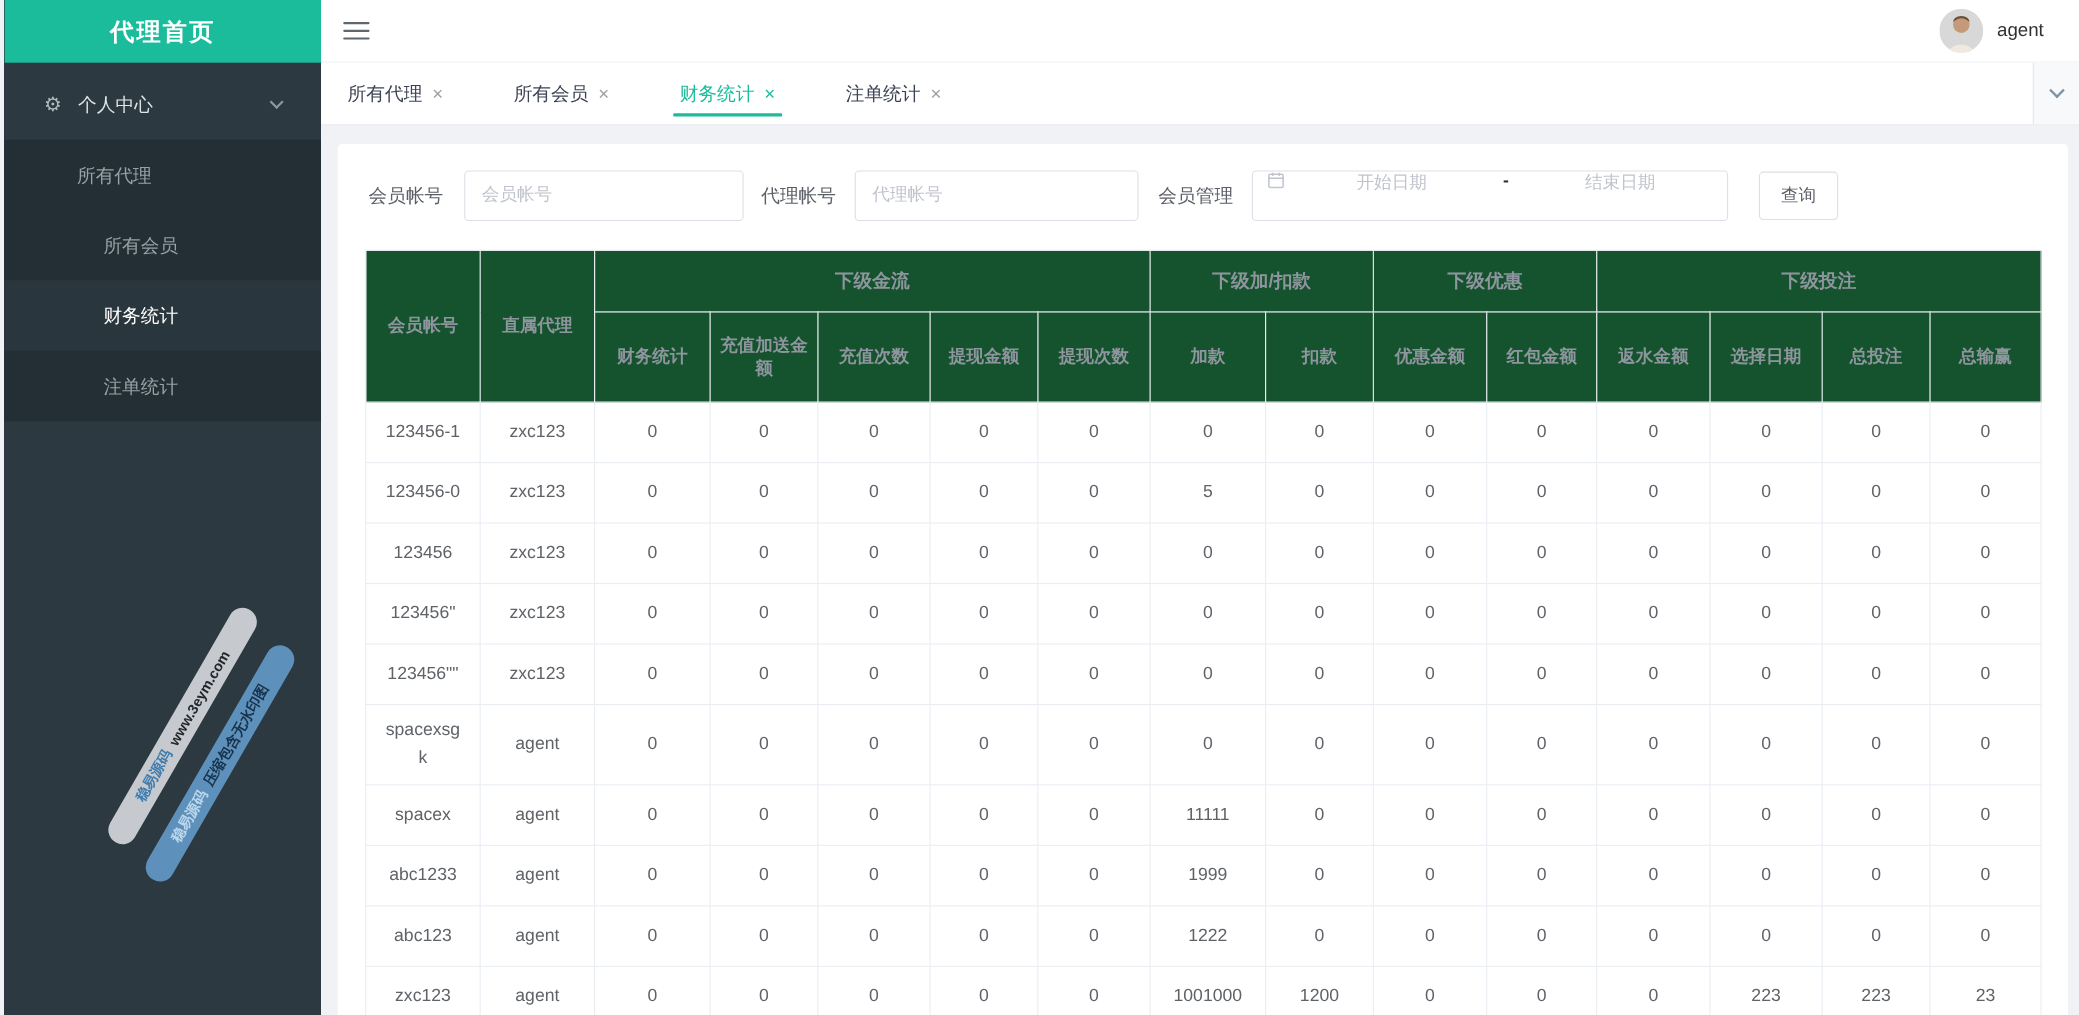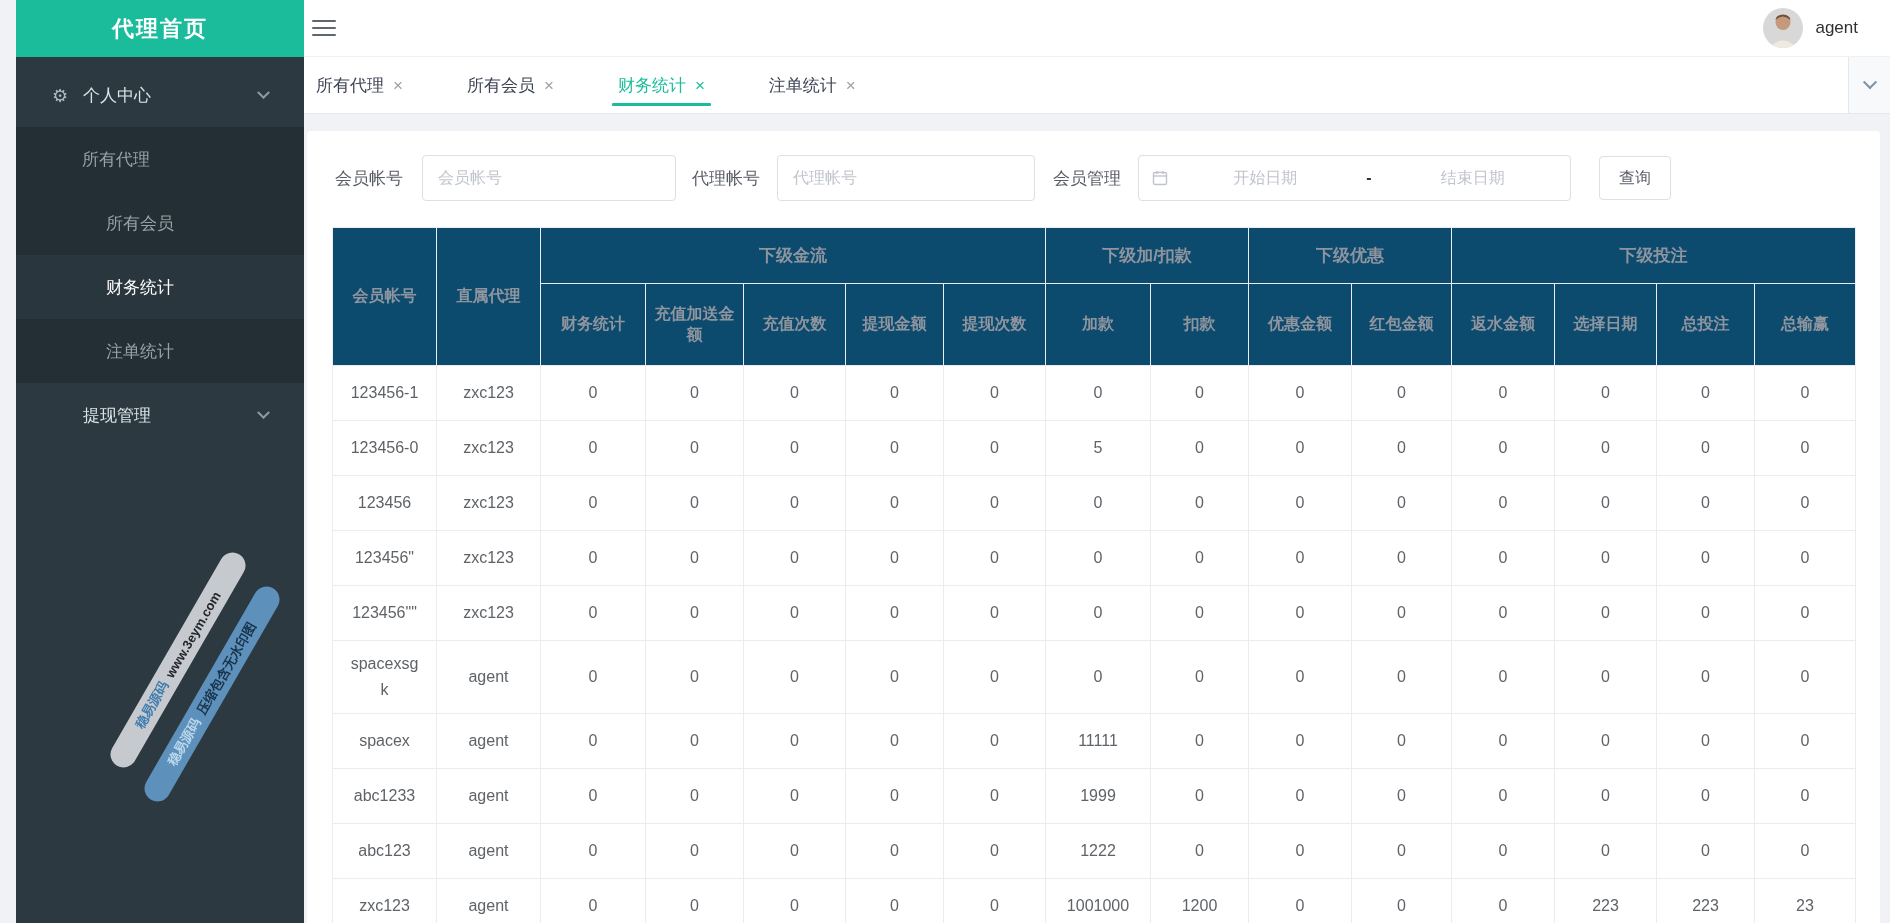--- a/index.html
+++ b/index.html
@@ -1,20 +1,20 @@
 <!DOCTYPE html>
 <html><head>
 <meta charset="utf-8">
 <style>
   * { margin:0; padding:0; box-sizing:border-box; }
   html,body { width:1890px; height:923px; overflow:hidden;
     font-family:"Liberation Sans","DejaVu Sans",sans-serif; background:#f0f2f5; }
 
   
-  .sidebar { position:fixed; left:16px; top:0; width:288px; height:923px;
+  .sidebar { position:fixed; left:4px; top:0; width:288px; height:923px;
     background:#2c3940; z-index:10; overflow:hidden; }
   .logo { height:57px; background:#1abc9c; color:#fff; display:flex;
     align-items:center; justify-content:center; font-size:22px; font-weight:bold;
     letter-spacing:2px; }
   .menu { padding-top:6px; }
   .menu-item { height:64px; display:flex; align-items:center; position:relative;
     font-size:17px; color:#97a2a6; cursor:pointer; }
   .menu-item.parent { background:#2c3940; color:#dce4e7; padding-left:67px; }
   .menu-item.child  { background:#232e35; padding-left:66px; }
   .menu-item.child.indent2 { padding-left:90px; }
@@ -71,32 +71,32 @@
   .filters { display:flex; align-items:center; margin:0 0 26px 3px;
     font-size:17px; color:#5a5e66; }
   .flabel { flex:0 0 auto; }
   .finput { height:46px; border:1px solid #dcdfe6; border-radius:4px;
     font-size:16px; color:#5a5e66; padding:0 15px; outline:none;
     font-family:"Liberation Sans","DejaVu Sans",sans-serif; }
   .finput::placeholder { color:#c0c4cc; }
   .in-member { width:254px; margin:0 16px 0 19px; }
   .in-agent  { width:258px; margin:0 18px 0 17px; }
   .daterange { width:433px; height:46px; border:1px solid #dcdfe6; border-radius:4px;
-    display:flex; align-items:center; margin:0 28px 0 17px; font-size:16px; }
+    display:flex; align-items:flex-start; margin:0 28px 0 17px; font-size:16px; }
   .daterange .ph { color:#c0c4cc; flex:1; text-align:center; }
   .daterange .sep { color:#303133; font-weight:bold; padding:0 4px; }
   .cal-icon { margin-left:13px; flex:0 0 auto; display:flex; }
   .btn { height:44px; padding:0 19px; background:#fff; border:1px solid #dcdfe6;
     border-radius:4px; font-size:16px; color:#5a5e66; cursor:pointer;
     font-family:"Liberation Sans","DejaVu Sans",sans-serif; }
 
   
   table.grid { border-collapse:collapse; table-layout:fixed; width:1523px; }
   .grid th, .grid td { border:1px solid #e9edf2; text-align:center; }
-  .grid thead th { background:#0c4a6e; color:#8f959e; font-weight:bold;
+  .grid thead th { background:#14532d; color:#8f959e; font-weight:bold;
     font-size:16px; padding:4px 8px; }
   .grid thead tr.grow { height:56px; }
   .grid thead tr.srow { height:82px; }
   .grid thead th.gtitle { font-size:17px; }
   .grid tbody td { height:55px; color:#5f6368; font-size:16px;
     padding:10px 14px; line-height:26px; word-break:break-all; background:#fff; }
 </style>
 </head>
 <body>
 
@@ -112,24 +112,20 @@
         <span>所有代理</span>
       </div>
       <div class="menu-item child indent2">
         <span>所有会员</span>
       </div>
       <div class="menu-item child indent2 active">
         <span>财务统计</span>
       </div>
       <div class="menu-item child indent2">
         <span>注单统计</span>
-      </div>
-      <div class="menu-item parent">
-        <span>提现管理</span>
-        <i class="chev down"></i>
       </div>
     </div>
   <div>
       <div class="wm-pill wm-gray">
         <span class="wm-prefix">稳易源码</span>
         <span class="wm-text">www.3eym.com</span>
       </div>
       <div class="wm-pill wm-blue">
         <span class="wm-prefix">稳易源码</span>
         <span class="wm-text">压缩包含无水印图</span>

